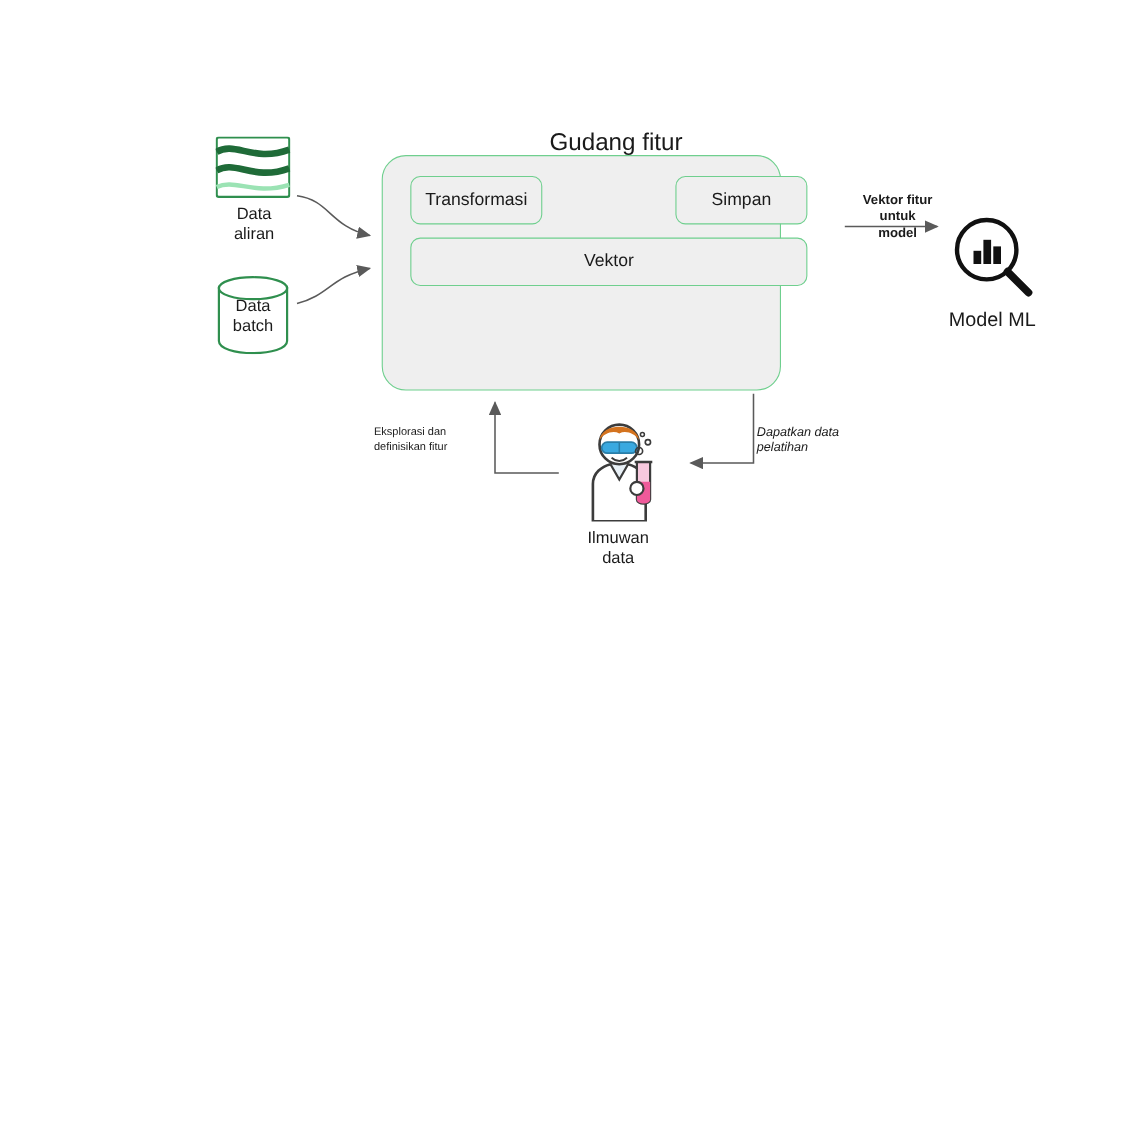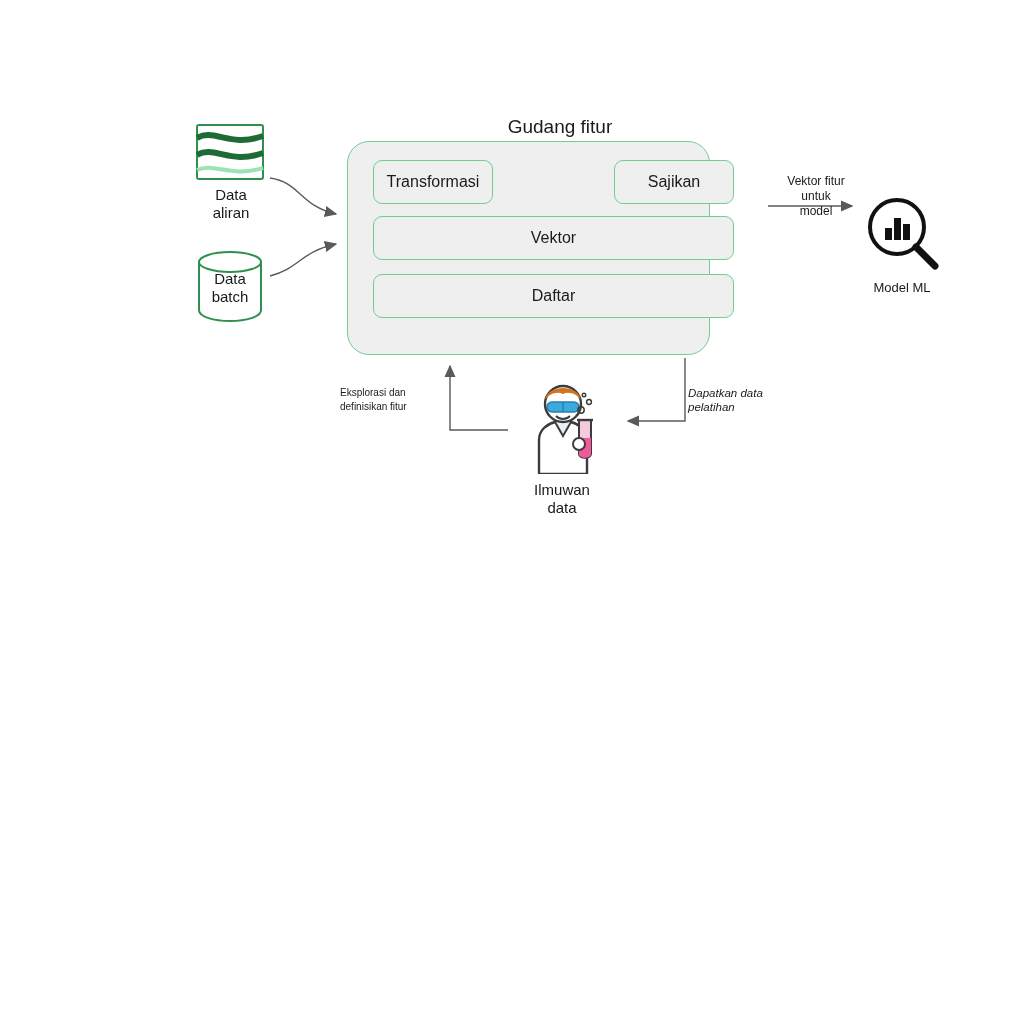--- a/index.html
+++ b/index.html
@@ -52,21 +52,21 @@
     line-height: 18px;
     color: #1a1a1a;
     pointer-events: none;
   }
 
   
   #store-title {
     left: 400px; top: 116px;
     width: 320px;
     text-align: center;
-    font-size: 19px;
+    font-size: 22px;
     color: #1a1a1a;
   }
   #feature-store {
     left: 347px; top: 141px;
     width: 363px; height: 214px;
     background: #efefef;
     border: 1.6px solid #6fcf8e;
     border-radius: 22px;
     box-sizing: border-box;
   }
@@ -90,21 +90,21 @@
 
   
   #model-icon {
     left: 864px; top: 196px;
     width: 76px; height: 76px;
   }
   #model-label {
     left: 846px; top: 280px;
     width: 112px;
     text-align: center;
-    font-size: 13px;
+    font-size: 18px;
     color: #1a1a1a;
   }
   #vector-label {
     left: 772px; top: 174px;
     width: 88px;
     text-align: center;
     font-size: 12px;
     line-height: 15px;
     color: #1a1a1a;
   }
@@ -177,26 +177,25 @@
     <ellipse cx="34" cy="12" rx="31" ry="10" fill="#ffffff" stroke="#2f8f4e" stroke-width="2"></ellipse>
   </svg>
 </div>
 <div class="abs" id="batch-label" style="white-space:pre-line;">Data
 batch</div>
 
 <div class="abs" id="store-title">Gudang fitur</div>
 
 <div class="abs" id="feature-store">
   <div class="cell" id="cell-transform">Transformasi</div>
-  <div class="cell" id="cell-serve">Sajikan</div>
+  <div class="cell" id="cell-serve">Simpan</div>
   <div class="cell" id="cell-monitor">Vektor</div>
-  <div class="cell" id="cell-registry">Daftar</div>
-</div>
-
-<div class="abs" id="vector-label" style="white-space:pre-line;">Vektor fitur
+</div>
+
+<div class="abs" id="vector-label" style="white-space:pre-line;font-weight:bold;">Vektor fitur
 untuk
 model</div>
 
 <div class="abs" id="model-icon">
   <svg width="76" height="76" viewBox="0 0 76 76">
     <circle cx="33" cy="31" r="27" fill="#ffffff" stroke="#111111" stroke-width="4"></circle>
     <rect x="21" y="32" width="7" height="12" fill="#111111"></rect>
     <rect x="30" y="22" width="7" height="22" fill="#111111"></rect>
     <rect x="39" y="28" width="7" height="16" fill="#111111"></rect>
     <line x1="52" y1="51" x2="71" y2="70" stroke="#111111" stroke-width="7" stroke-linecap="round"></line>

